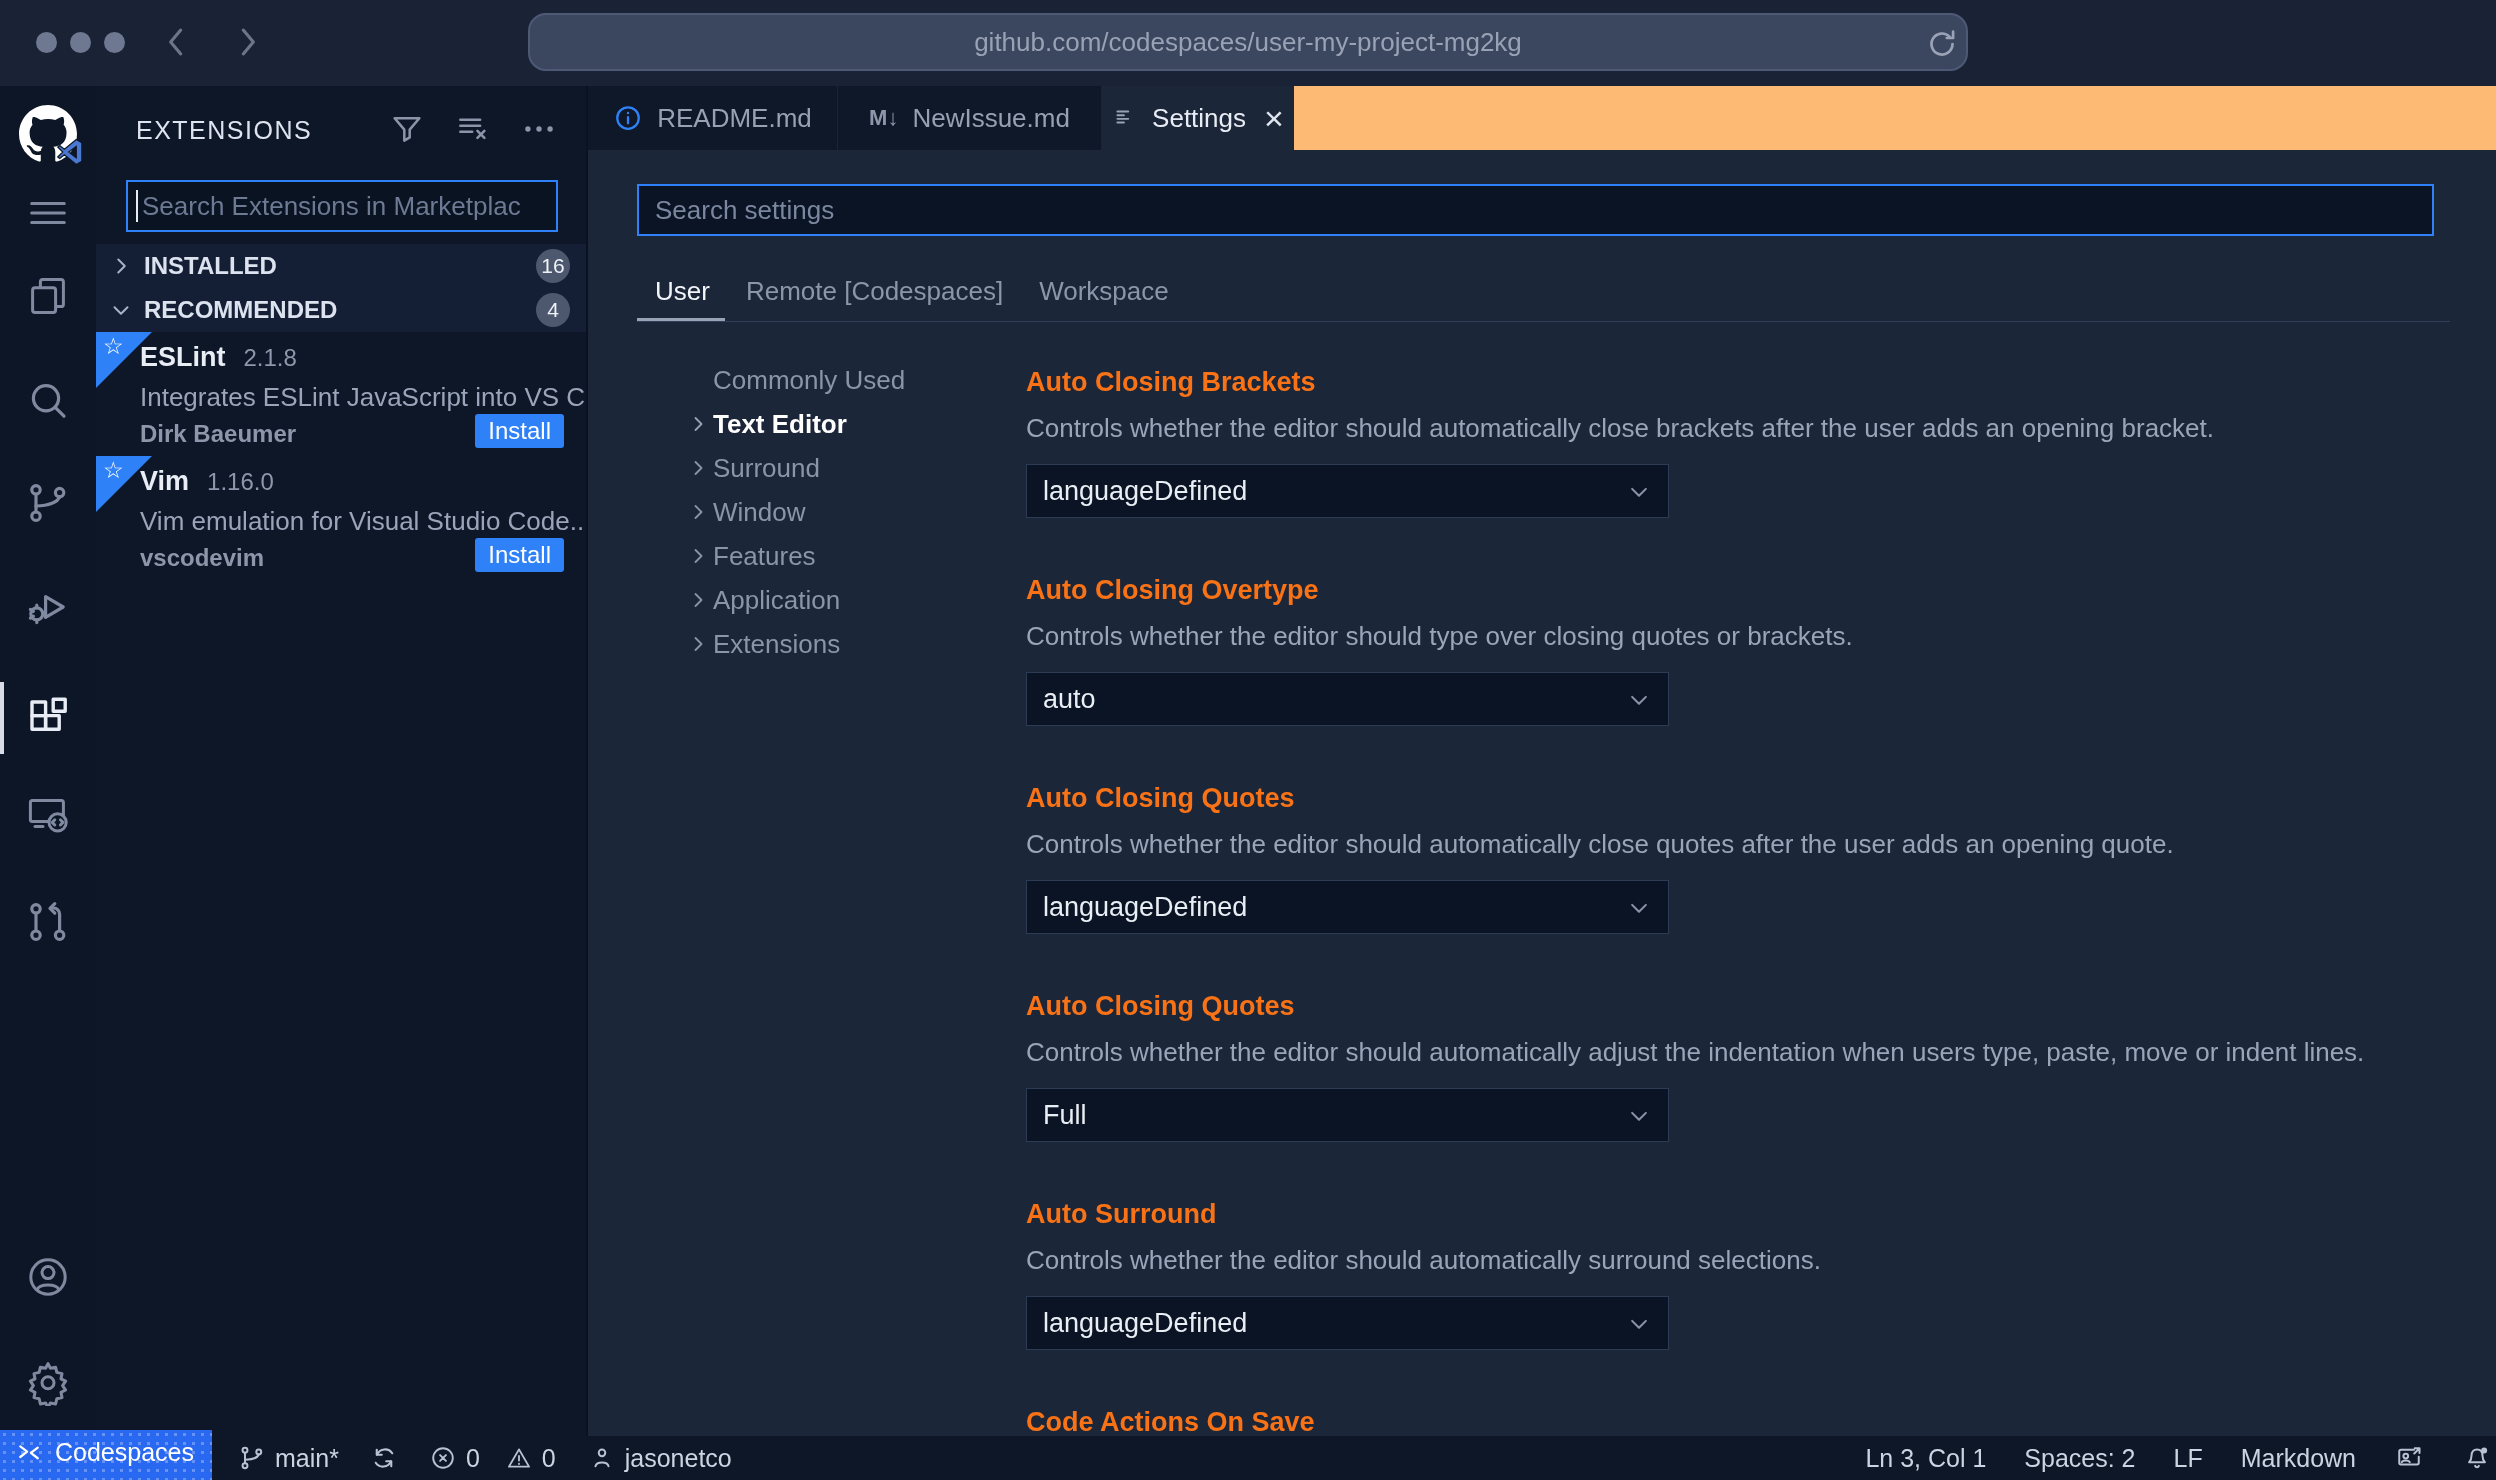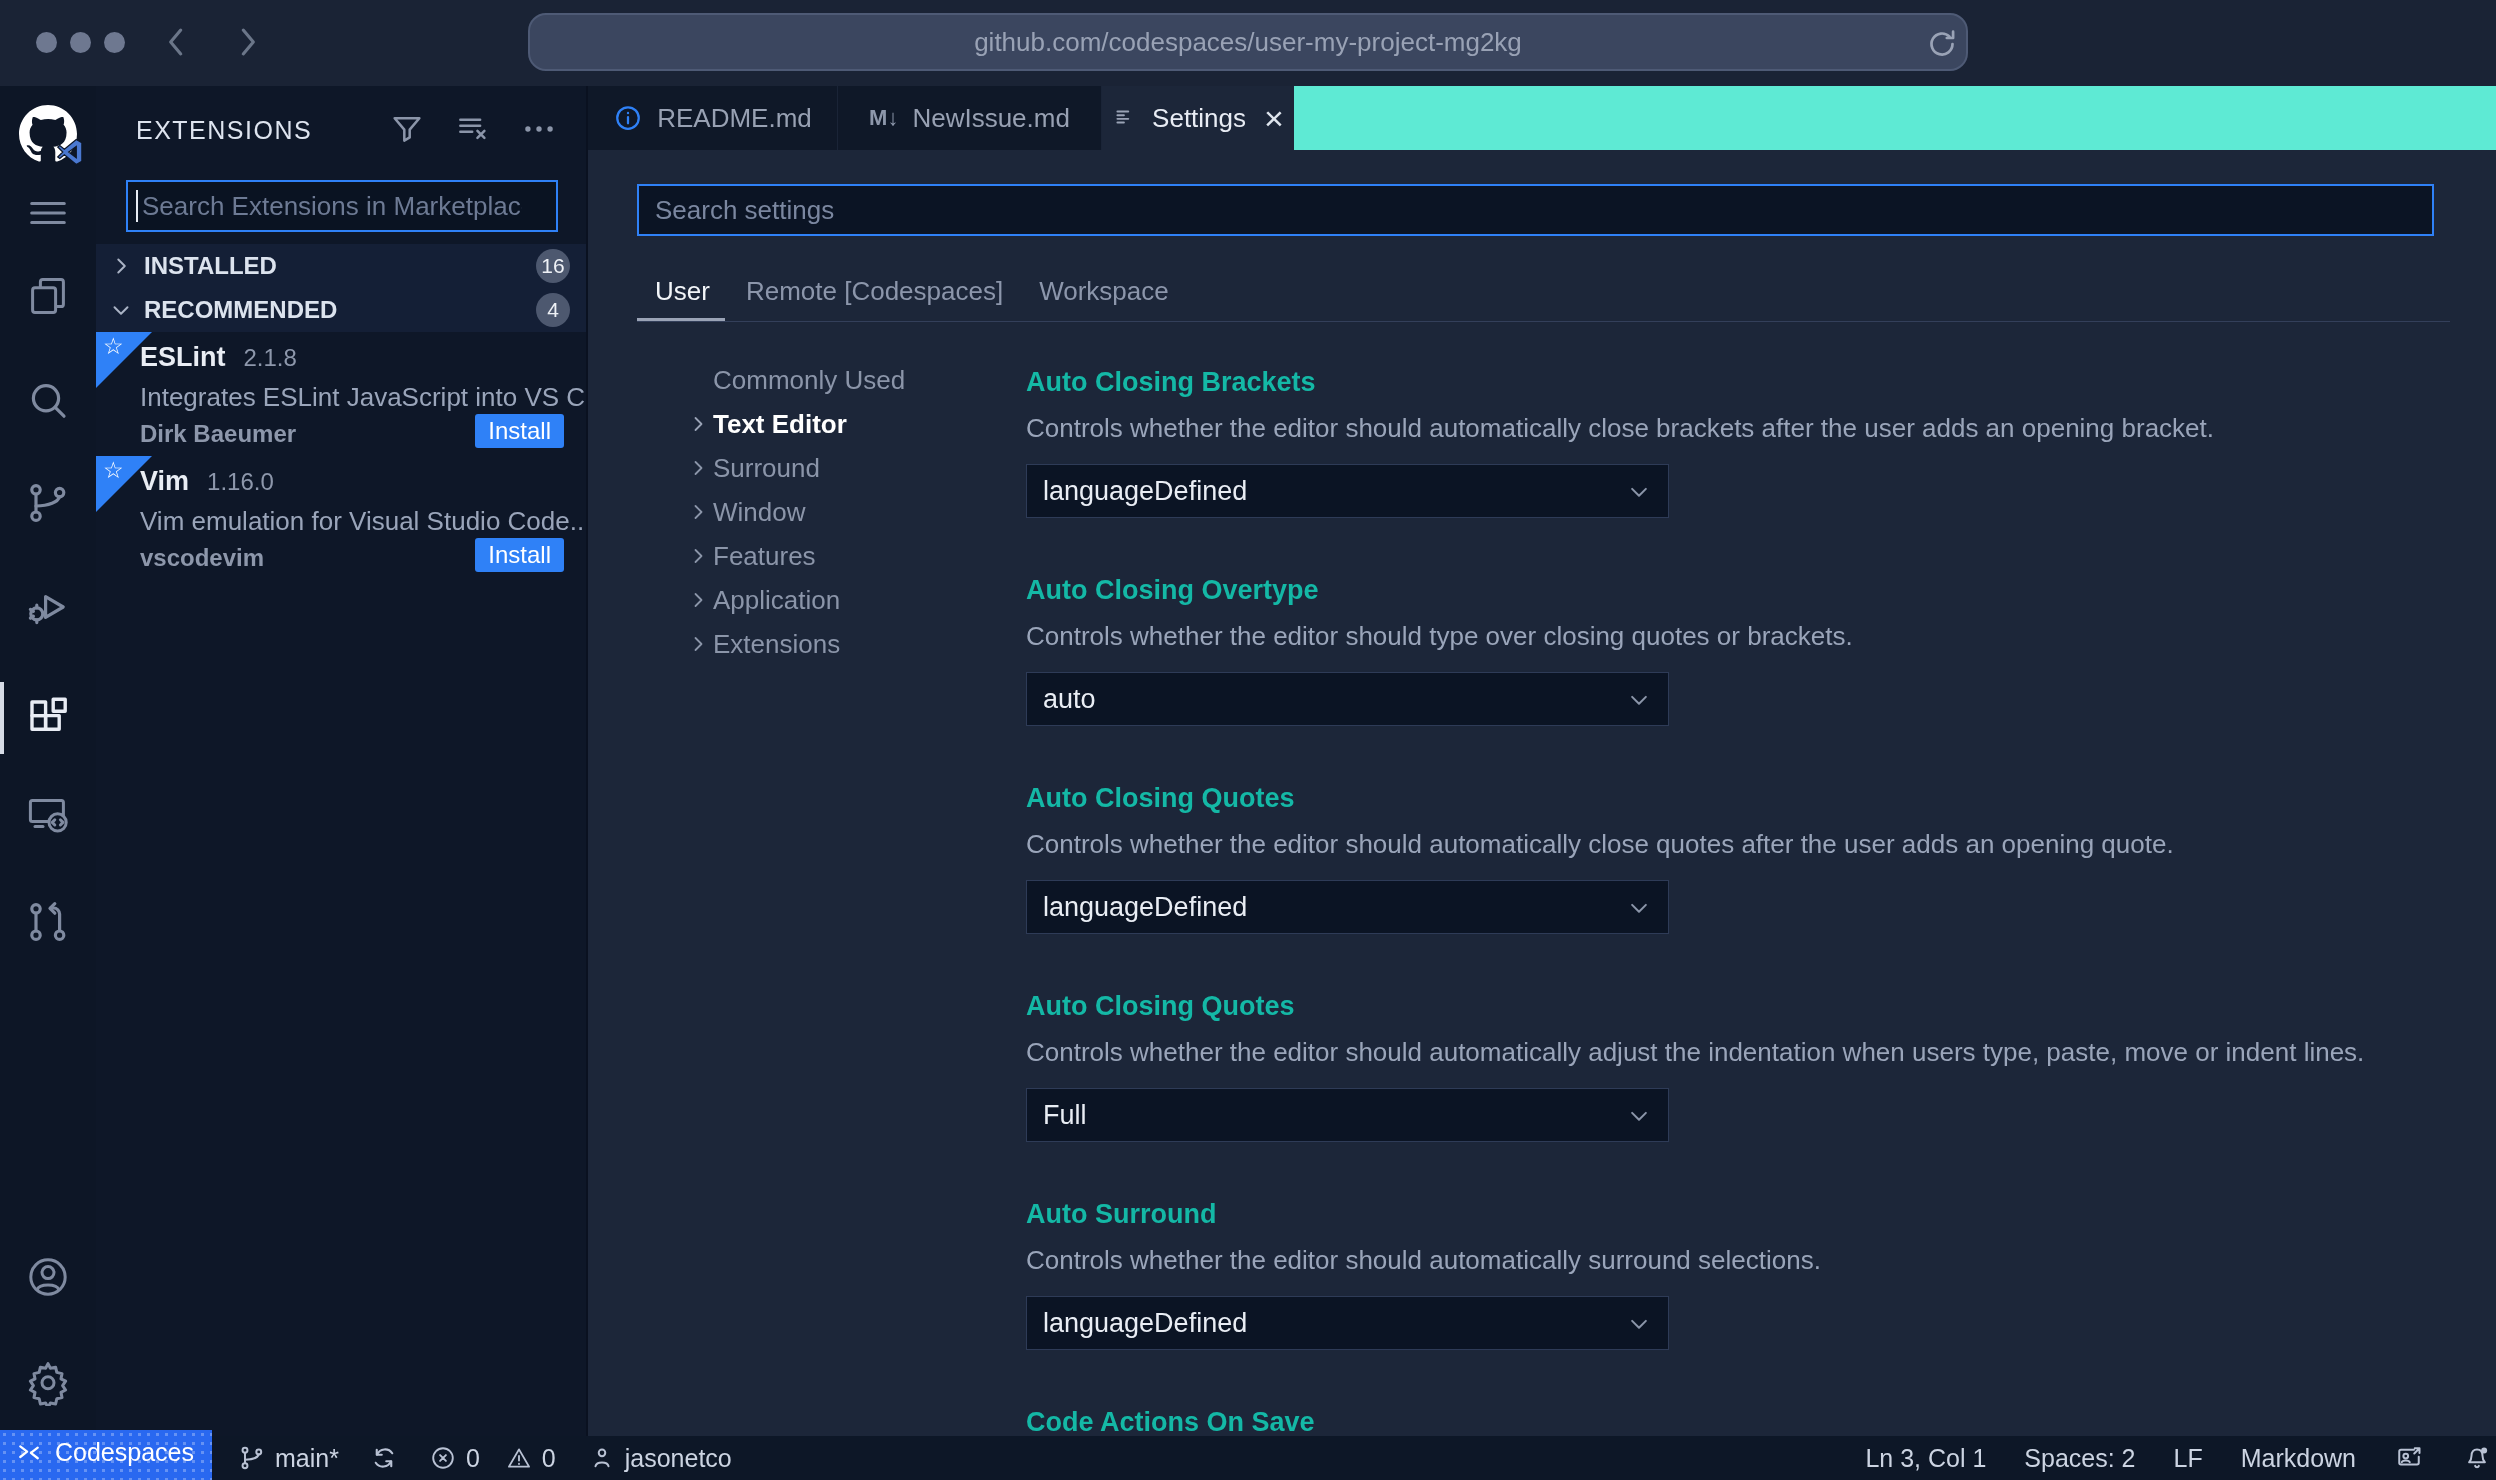--- a/index.html
+++ b/index.html
@@ -43,21 +43,21 @@
   .ext-name{position:absolute;left:44px;top:10px;font-size:27px;font-weight:bold;color:#e9edf4;white-space:nowrap;}
   .ext-ver{margin-left:18px;font-weight:normal;font-size:24px;color:#8d97ab;}
   .ext-desc{position:absolute;left:44px;top:50px;font-size:26px;color:#9aa5ba;white-space:nowrap;}
   .ext-pub{position:absolute;left:44px;top:88px;font-size:24px;font-weight:bold;color:#8d97ab;}
   .install-btn{position:absolute;right:22px;top:82px;background:#2f81f7;color:#fff;font-size:24px;padding:3px 13px;border-radius:3px;}
 
   .v-divider{position:absolute;left:586px;top:86px;width:2px;bottom:44px;background:#0a1120;}
 
   
   .editor{position:absolute;left:588px;top:86px;right:0;bottom:44px;background:#1c2639;}
-  .tabstrip{position:absolute;top:0;left:0;right:0;height:64px;background:#5eead4;}
+  .tabstrip{position:absolute;top:0;left:0;right:0;height:64px;background:#fdba74;}
   .tab{position:absolute;top:0;height:64px;display:flex;align-items:center;justify-content:center;gap:14px;font-size:26px;color:#98a1b3;border-right:1px solid #1a2437;background:#0f1828;box-sizing:border-box;}
   .tab.active{background:#1c2639;color:#e8ecf4;border-right:none;}
   .tab .close{font-size:34px;line-height:26px;color:#dfe5ee;margin-left:4px;}
   .md-glyph{font-size:22px;font-weight:bold;color:#8d97ab;}
   .content{position:absolute;top:64px;left:0;right:0;bottom:0;overflow:hidden;}
 
   .settings-search{position:absolute;left:49px;top:34px;width:1797px;height:52px;border:2px solid #2f81f7;background:#0b1424;box-sizing:border-box;display:flex;align-items:center;}
   .settings-search input{background:transparent;border:none;outline:none;color:#e8ecf4;font-size:26px;font-family:"Liberation Sans",sans-serif;width:100%;padding-left:16px;}
   .settings-search input::placeholder{color:#7b87a0;}
 
@@ -67,21 +67,21 @@
   .scope-underline{position:absolute;left:49px;top:168px;width:88px;height:4px;background:#9aa3b6;}
   .scopes-line{position:absolute;left:49px;top:171px;right:46px;height:1px;background:#333f5a;}
 
   .toc{position:absolute;left:98px;top:208px;}
   .toc-row{display:flex;align-items:center;height:44px;font-size:26px;color:#8b95a9;}
   .toc-chev{width:27px;color:#8b95a9;display:flex;align-items:center;}
   .toc-row.active{color:#ffffff;font-weight:bold;}
   .toc-row.active .toc-chev{color:#9aa3b6;}
 
   .setting{position:absolute;left:438px;right:60px;}
-  .setting-title{font-size:27px;font-weight:bold;color:#14b8a6;line-height:32px;}
+  .setting-title{font-size:27px;font-weight:bold;color:#f97316;line-height:32px;}
   .setting-desc{margin-top:14px;font-size:26px;color:#9aa5ba;line-height:32px;}
   .setting-select{margin-top:20px;width:643px;height:54px;background:#0b1424;border:1px solid #2e3b57;box-sizing:border-box;display:flex;align-items:center;padding-left:16px;font-size:27px;color:#e9edf4;position:relative;}
   .select-chev{position:absolute;right:14px;top:12px;color:#8b95a9;}
 
   
   .statusbar{position:absolute;left:0;right:0;bottom:0;height:44px;background:#0d1727;display:flex;align-items:center;font-size:25px;color:#ccd4e2;}
   .chip{height:44px;background-color:#2968f0;background-image:radial-gradient(rgba(255,255,255,0.28) 1.6px,transparent 1.7px);background-size:9px 9px;display:flex;align-items:center;gap:11px;padding:0 18px 12px 14px;color:#ffffff;}
   .sitem{display:flex;align-items:center;gap:9px;white-space:nowrap;}
   .sb-left{display:flex;align-items:center;}
   .sb-right{margin-left:auto;display:flex;align-items:center;gap:38px;padding-right:4px;}

